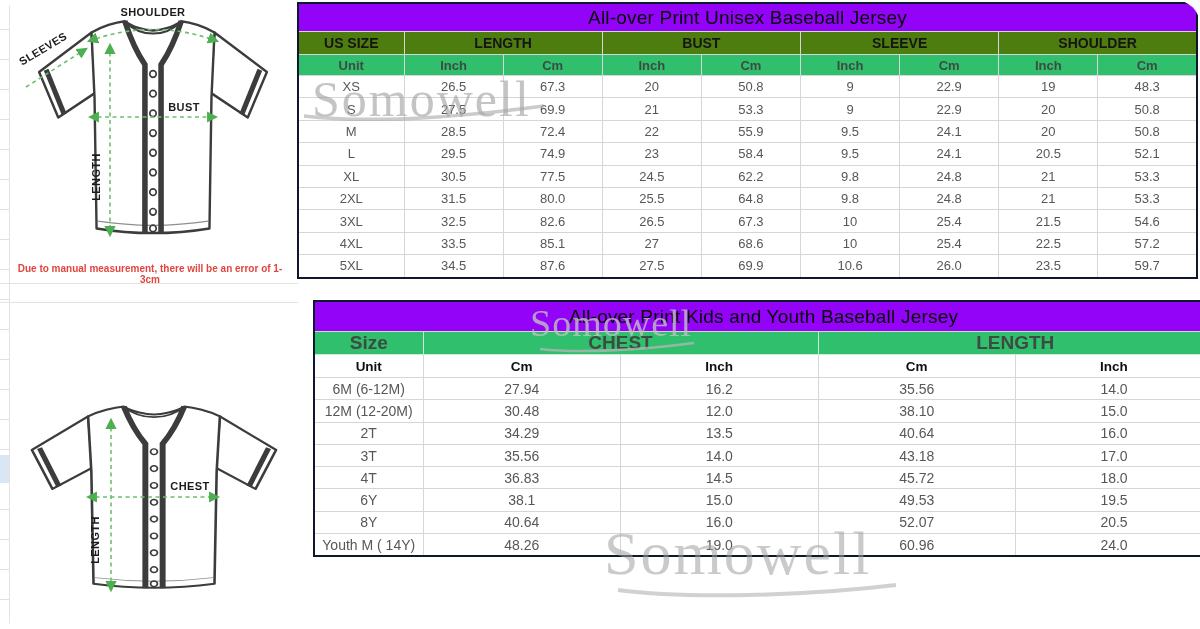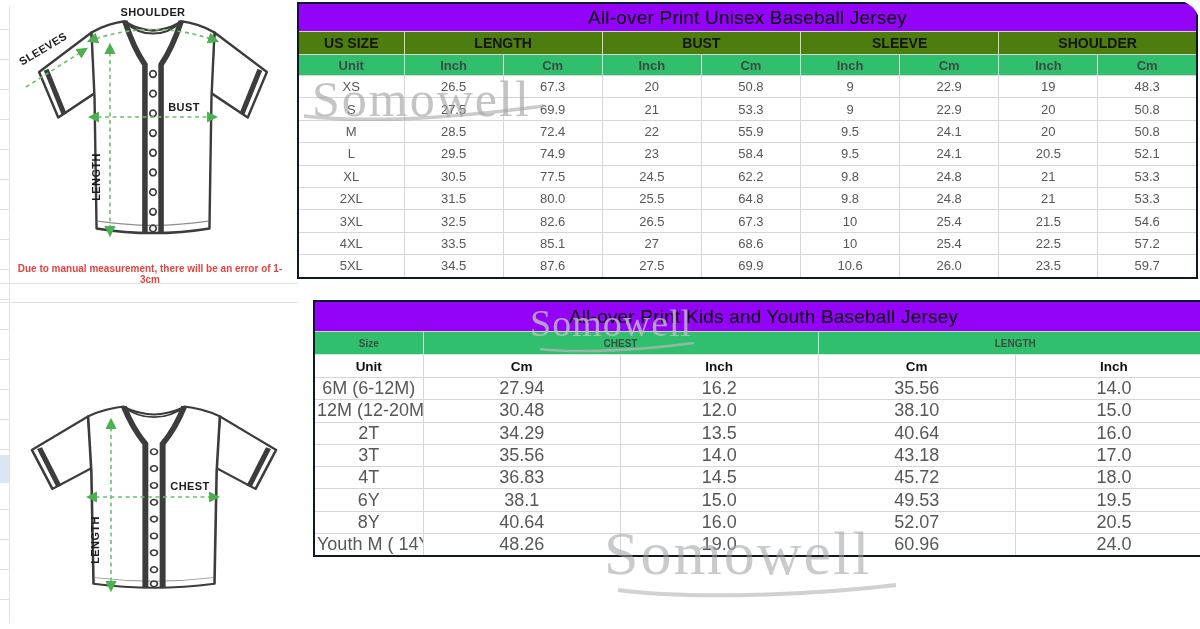--- a/index.html
+++ b/index.html
@@ -17,26 +17,26 @@
   .tblwrap{position:absolute;left:297px;width:901px;z-index:1;}
   .tbl1{top:2px;} .tbl2{top:300px;padding-left:16px;}
   table.size-table{border-collapse:collapse;table-layout:fixed;width:901px;border:2px solid #0f172a;background:#fff;}
   table.size-table td{border:1px solid #d6d6d6;text-align:center;vertical-align:middle;
     padding:0 2px;overflow:hidden;white-space:nowrap;}
   .title-row td{background:#9303F7;color:#070707;font-size:19px;font-weight:400;letter-spacing:.2px;}
   .t1 .title-row td{height:27px;}
   .t2 .title-row td{height:29px;}
   .group-row td{font-weight:700;color:#151515;}
   .t1 .group-row td{font-size:14px;height:22px;background:#4d7c0f;}
-  .green-group td{background:#30BF6C !important;color:#3E4B43 !important;font-size:10px;height:22px;border-color:#c9ecd6 !important;}
+  .green-group td{background:#30BF6C !important;color:#3E4B43 !important;font-size:19px;height:22px;border-color:#c9ecd6 !important;}
   .green-unit td{background:#30BF6C;color:#3E4B43;font-weight:700;font-size:13px;height:20px;border-color:#c9ecd6;}
   .white-unit td{background:#fff;color:#0f0f0f;font-weight:700;font-size:13.5px;height:22px;}
   .data-row td{color:#575757;}
   .t1 .data-row td{font-size:13px;height:21.4px;}
-  .t2 .data-row td{font-size:18px;height:21.3px;}
+  .t2 .data-row td{font-size:14px;height:21.3px;}
   col.c-size1{width:106px;} col.c-size2{width:109px;}
 
   
   .diag{position:absolute;left:12px;}
   .diag1{top:5px;} .diag2{top:390px;}
   .measure-note{position:absolute;left:8px;top:263px;width:284px;text-align:center;
     font-size:10px;font-weight:700;color:#E2453F;z-index:2;}
 
   .jersey-outline{fill:#ffffff;stroke:#3c3c3c;stroke-width:2.4;stroke-linejoin:round;}
   .jersey-line{fill:none;stroke:#3c3c3c;stroke-width:2;}

